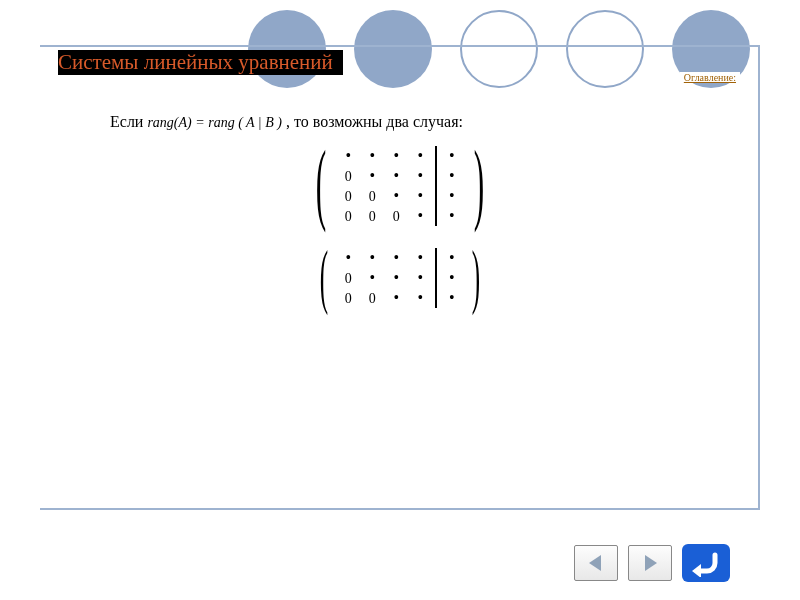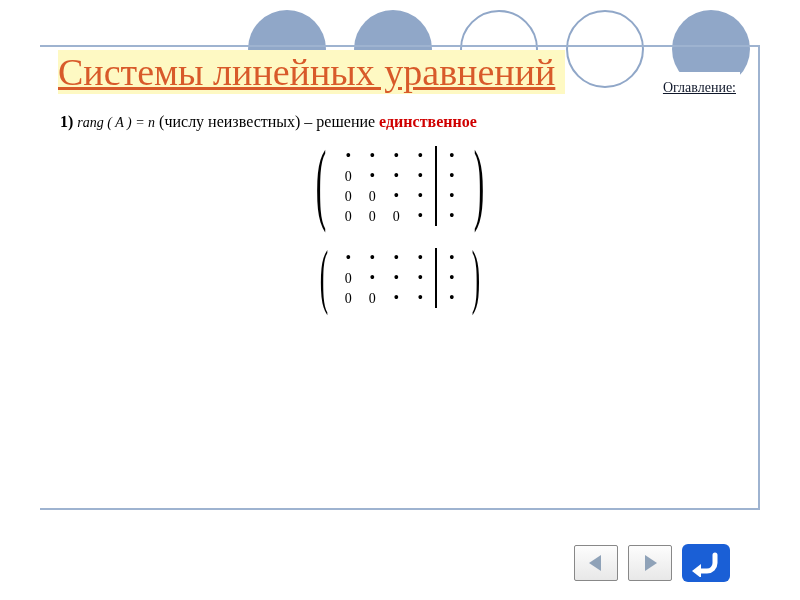--- a/index.html
+++ b/index.html
@@ -43,36 +43,35 @@
     right: 40px;
     bottom: 90px;
     border-top: 2px solid #9eb3d0;
     border-right: 2px solid #9eb3d0;
     border-bottom: 2px solid #9eb3d0;
   }
   .title {
     position: absolute;
     top: 50px;
     left: 58px;
-    font-size: 38px;
+    font-size: 21px;
     color: #d85a2a;
-    background: #fef9c3;
+    background: #000000;
     padding-right: 10px;
     z-index: 3;
-    text-decoration: underline;
   }
   .toc-link {
     position: absolute;
     top: 72px;
     right: 60px;
-    font-size: 14px;
-    color: #0f172a;
+    font-size: 10px;
+    color: #a16207;
     text-decoration: underline;
     background: #fff;
-    padding: 8px 4px;
+    padding: 0 4px;
     z-index: 3;
     cursor: pointer;
   }
 
   .content {
     position: absolute;
     top: 110px;
     left: 60px;
     right: 60px;
     font-size: 16px;
@@ -179,27 +178,26 @@
   </div>
 
   <div class="frame"></div>
 
   <div class="title">Системы линейных уравнений</div>
 
   <a class="toc-link">Оглавление:</a>
 
   <div class="content">
 
-
-    <div class="line">
-      <span class="bold">1)</span>
-      <span class="rang">rang ( A ) = n</span>
-      <span>(числу неизвестных) – решение</span>
-      <span class="red">единственное</span>
-    </div>
+    <div class="line indent">
+      <span>Если</span>
+      <span class="rang">rang(A) = rang ( A | B )</span>
+      <span>, то возможны два случая:</span>
+    </div>
+
 
     <div class="matrix-wrap">
       <div class="matrix" id="matrix1">
           <div class="paren">(</div>
           <div class="mcells">
             <div class="mrow">
               <div class="mcell mdot"></div>
               <div class="mcell mdot"></div>
               <div class="mcell mdot"></div>
               <div class="mcell mdot"></div>

